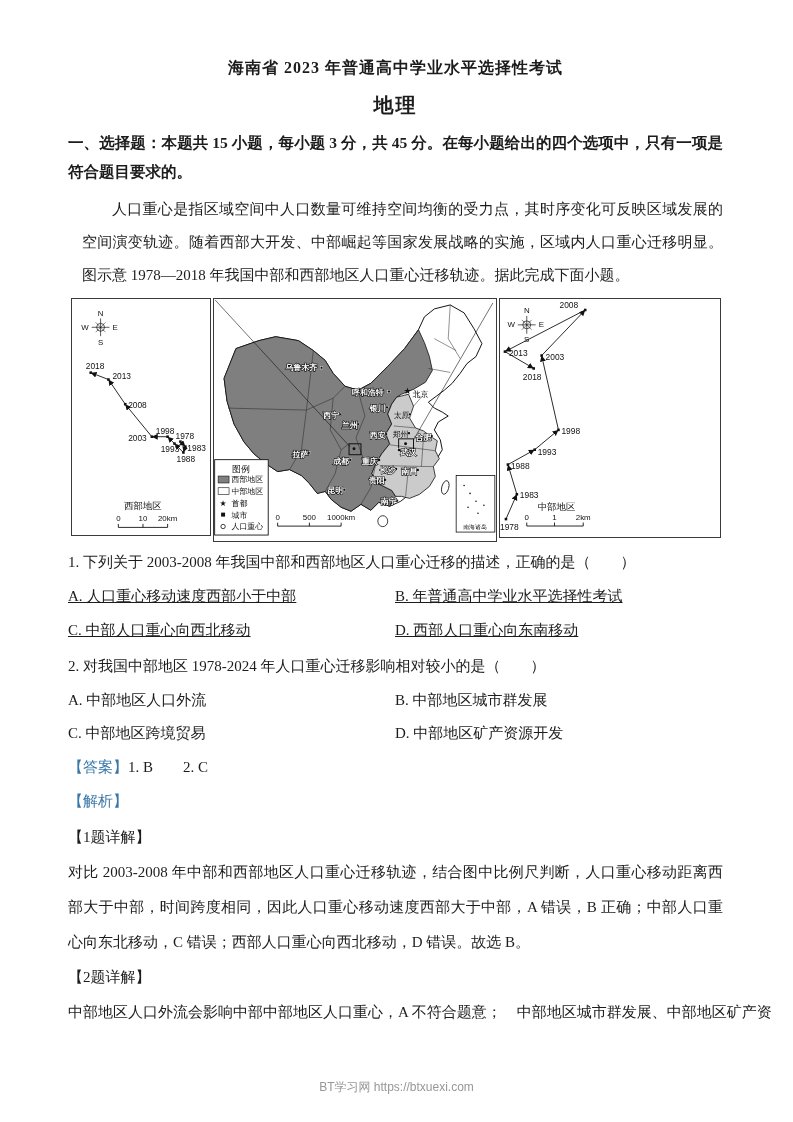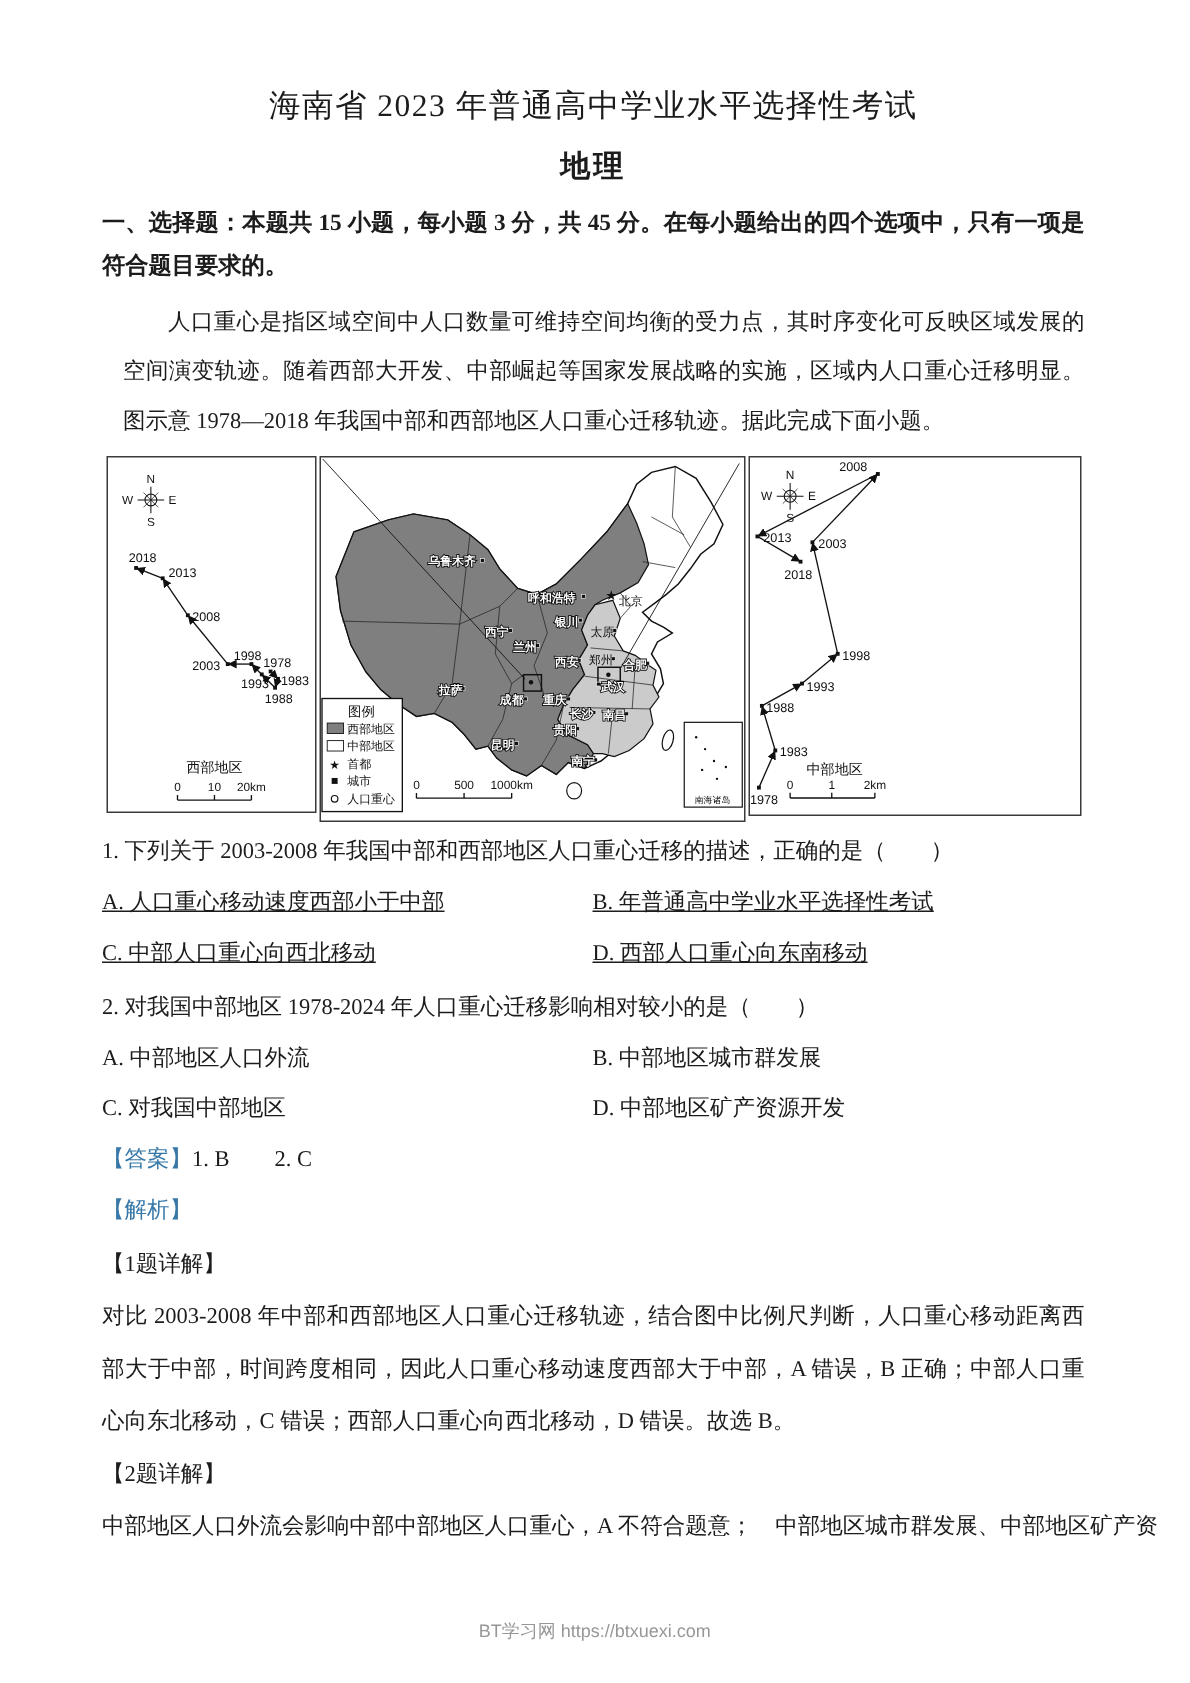--- a/index.html
+++ b/index.html
@@ -4,21 +4,21 @@
 <style>
   * { margin:0; padding:0; box-sizing:border-box; }
   html,body { background:#ffffff; }
   .page {
     position:relative; width:793px; height:1122px; margin:0 auto;
     background:#ffffff; overflow:hidden;
     font-family:"Liberation Serif","DejaVu Serif",serif;
     color:#1c1c1c;
     padding:58px 70px 0 68px;
   }
-  h1.title { font-size:21px; line-height:1.2; text-align:center; font-weight:normal; margin-bottom:16px; letter-spacing:1px; }
+  h1.title { font-size:16px; line-height:1.2; text-align:center; font-weight:bold; margin-bottom:16px; letter-spacing:1px; }
   h2.subject { font-size:20px; line-height:1.2; text-align:center; font-weight:bold; margin-bottom:12px; letter-spacing:2px; }
   p.section { font-size:15.5px; font-weight:bold; line-height:1.85; text-align:justify; margin-bottom:6px; }
   p.intro { font-size:15px; line-height:2.2; text-indent:2em; text-align:justify;margin-left:14px; }
   .figure { display:flex; justify-content:center; align-items:flex-start; margin:6px 0 6px; }
   .figure svg { background:#fff; display:block; }
   .panel { border:1px solid #3a3a3a; }
   .panel + .panel { margin-left:2px; }
   p.stem { font-size:15px; line-height:1.6; margin:8px 0 10px; }
   .opts { display:grid; grid-template-columns:327px auto; font-size:15px; line-height:1.6; }
   .opts.wide { row-gap:10px; margin-bottom:12px;text-decoration:underline; }
@@ -270,21 +270,21 @@
     <span>A. 人口重心移动速度西部小于中部</span>
     <span>B. 年普通高中学业水平选择性考试</span>
     <span>C. 中部人口重心向西北移动</span>
     <span>D. 西部人口重心向东南移动</span>
   </div>
 
   <p class="stem">2. 对我国中部地区 1978-2024 年人口重心迁移影响相对较小的是（　　）</p>
   <div class="opts narrow">
     <span>A. 中部地区人口外流</span>
     <span>B. 中部地区城市群发展</span>
-    <span>C. 对我国中部地区</span>
+    <span>C. 中部地区跨境贸易</span>
     <span>D. 中部地区矿产资源开发</span>
   </div>
 
   <p class="line">
     <span class="blue">【答案】</span><span>1. B　　2. C</span>
   </p>
   <p class="line">
     <span class="blue">【解析】</span>
   </p>
 

